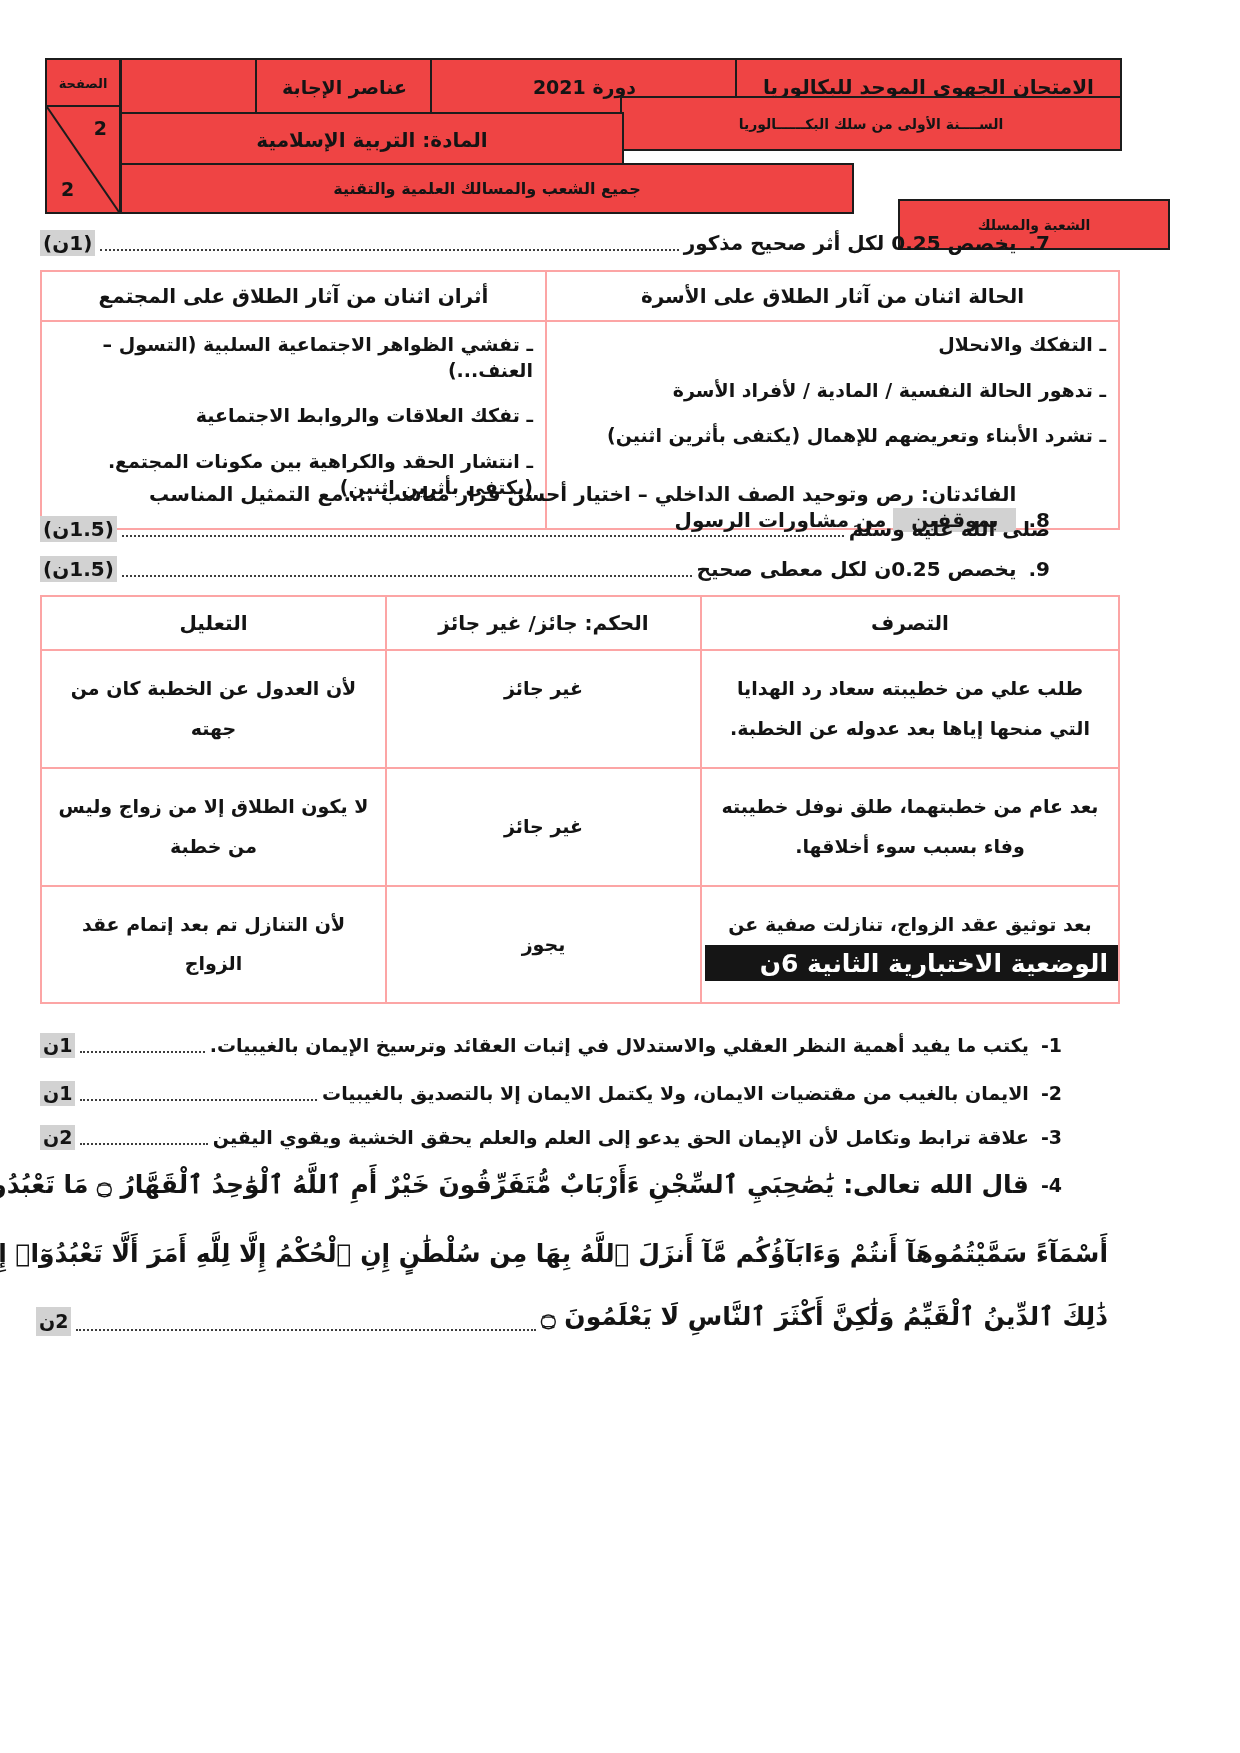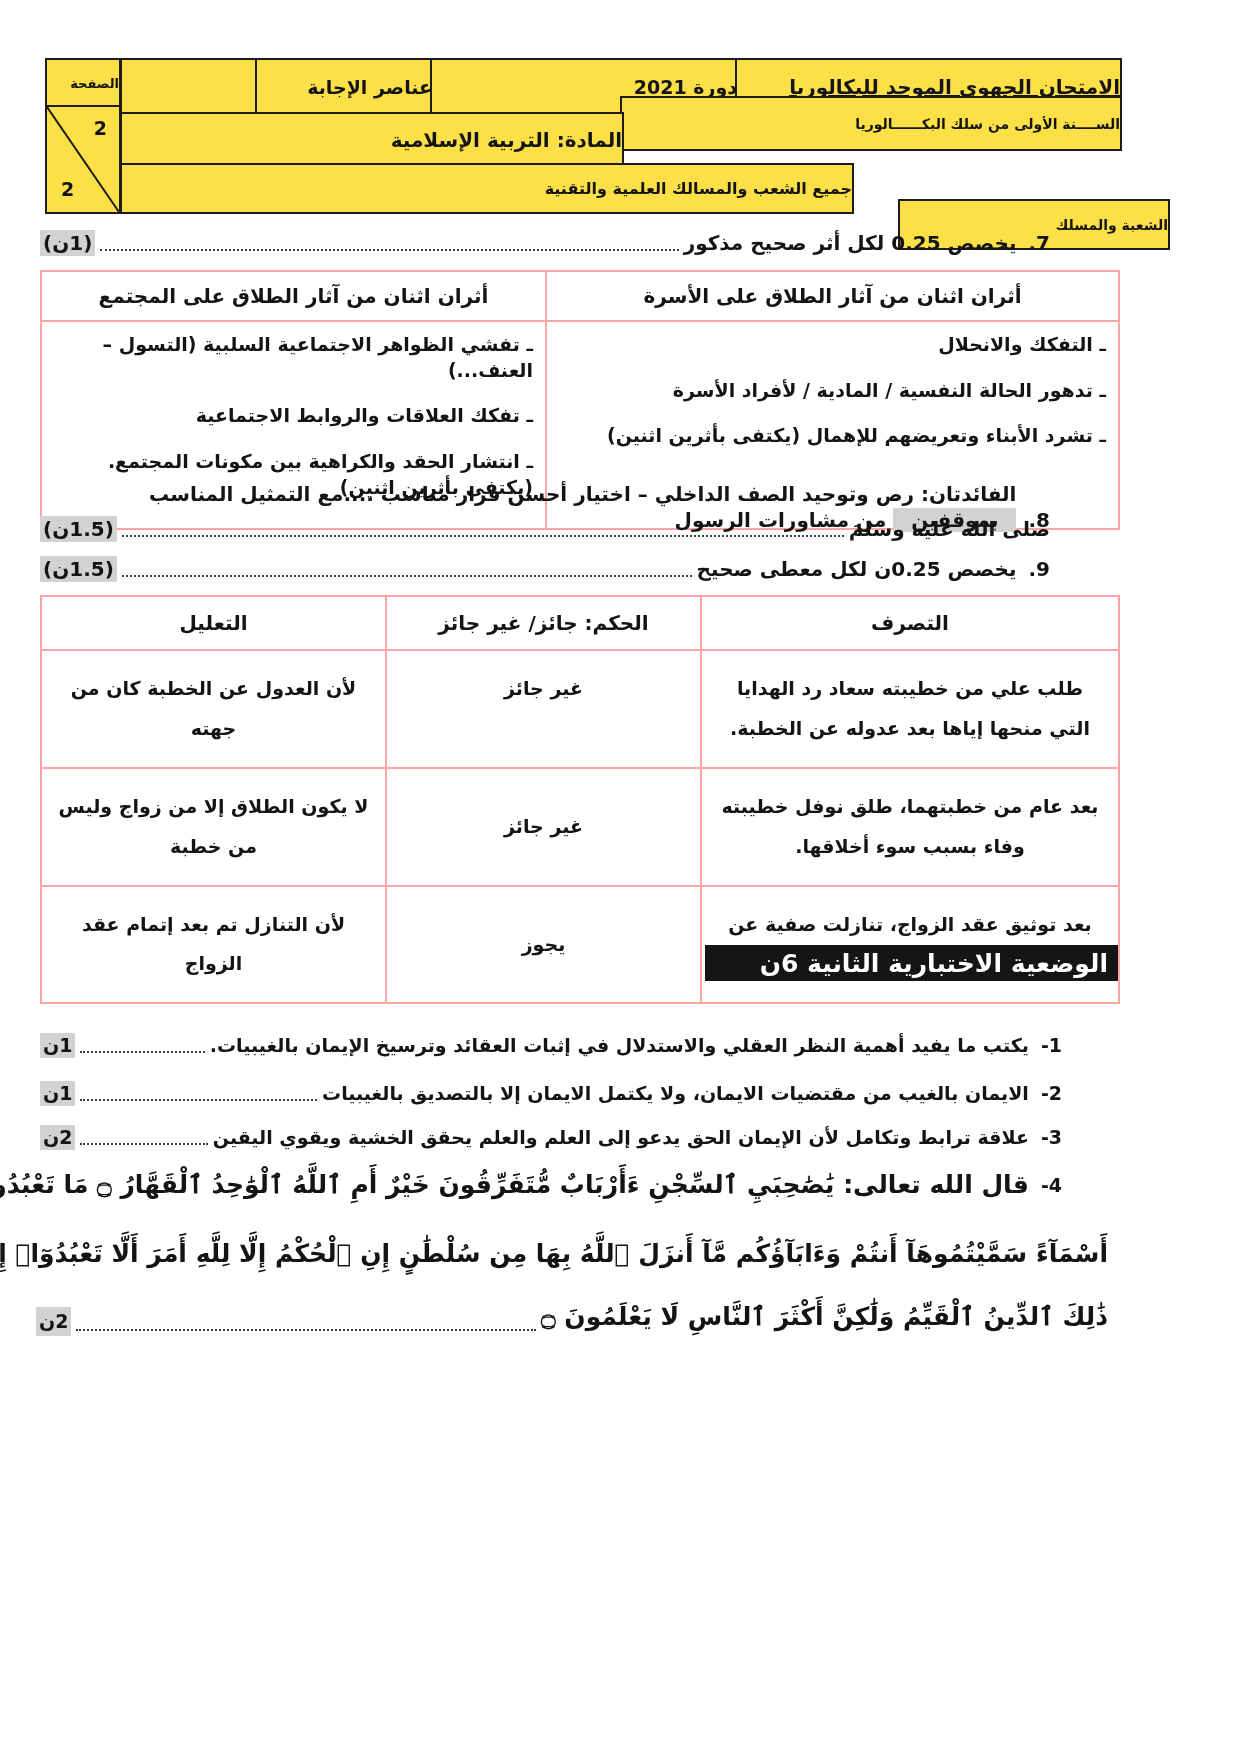--- a/index.html
+++ b/index.html
@@ -10,22 +10,22 @@
     background:#ffffff;
     font-family:"DejaVu Sans",sans-serif;
     direction:rtl;
     color:#141414;
     overflow:hidden;
   }
   
   .hcell{
     position:absolute;
     border:2px solid #1c1c1c;
-    display:flex;align-items:center;
-    font-weight:bold;background:#fde047;text-align:center;
+    display:flex;align-items:center;justify-content:center;
+    font-weight:bold;background:#ef4444;text-align:center;
   }
   .diag-svg{position:absolute;inset:0;width:100%;height:100%;}
   .pg-num{position:absolute;font-weight:bold;font-size:19px;}
   
   .qline{
     position:absolute;
     display:flex;align-items:flex-end;
     font-weight:bold;font-size:20px;line-height:1.3;
     white-space:nowrap;
   }
@@ -74,21 +74,21 @@
       <span class="pg-num" style="left:14px;bottom:12px;">2</span>
     </div>
 
     <div class="hcell" style="left:120px;top:58px;width:135px;height:54px;"></div>
     <div class="hcell" style="left:255px;top:58px;width:175px;height:54px;font-size:19px;">
       <span>عناصر الإجابة</span>
     </div>
     <div class="hcell" style="left:430px;top:58px;width:305px;height:54px;font-size:19px;">
       <span>دورة  2021</span>
     </div>
-    <div class="hcell" style="left:735px;top:58px;width:383px;height:54px;font-size:20px;text-decoration:underline;">
+    <div class="hcell" style="left:735px;top:58px;width:383px;height:54px;font-size:20px;">
       <span>الامتحان الجهوي الموحد للبكالوريا</span>
     </div>
 
     <div class="hcell" style="left:620px;top:96px;width:498px;height:51px;font-size:14px;">
       <span>الســــنة الأولى من سلك البكــــــالوريا</span>
     </div>
     <div class="hcell" style="left:120px;top:112px;width:500px;height:51px;font-size:20px;">
       <span>المادة: التربية الإسلامية</span>
     </div>
 
@@ -107,21 +107,21 @@
     <span class="score">(1ن)</span>
   </div>
 
   <table class="t1">
     <colgroup>
         <col style="width:573px;">
         <col style="width:505px;">
       </colgroup>
     <tbody>
         <tr>
-      <th>أثران اثنان من آثار الطلاق على الأسرة</th>
+      <th>الحالة اثنان من آثار الطلاق على الأسرة</th>
       <th>أثران اثنان من آثار الطلاق على المجتمع</th>
     </tr>
     <tr>
       <td style="height:150px;">
         <div class="eff">ـ التفكك والانحلال</div>
         <div class="eff">ـ تدهور الحالة النفسية / المادية / لأفراد الأسرة</div>
         <div class="eff">ـ تشرد الأبناء وتعريضهم للإهمال (يكتفى بأثرين اثنين)</div>
       </td>
       <td>
         <div class="eff">ـ تفشي الظواهر الاجتماعية السلبية (التسول – العنف...)</div>

